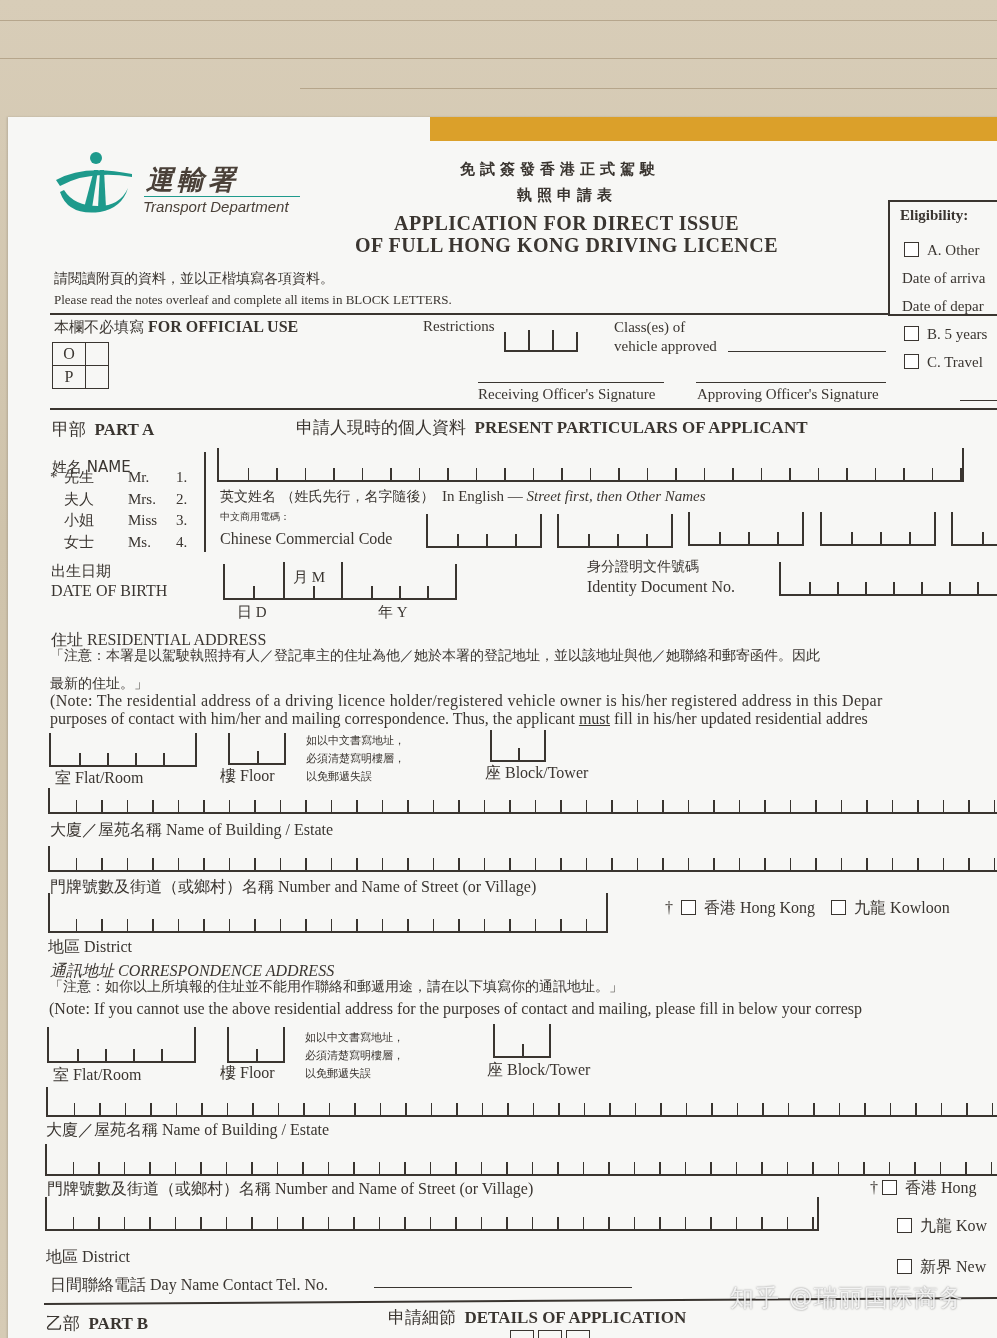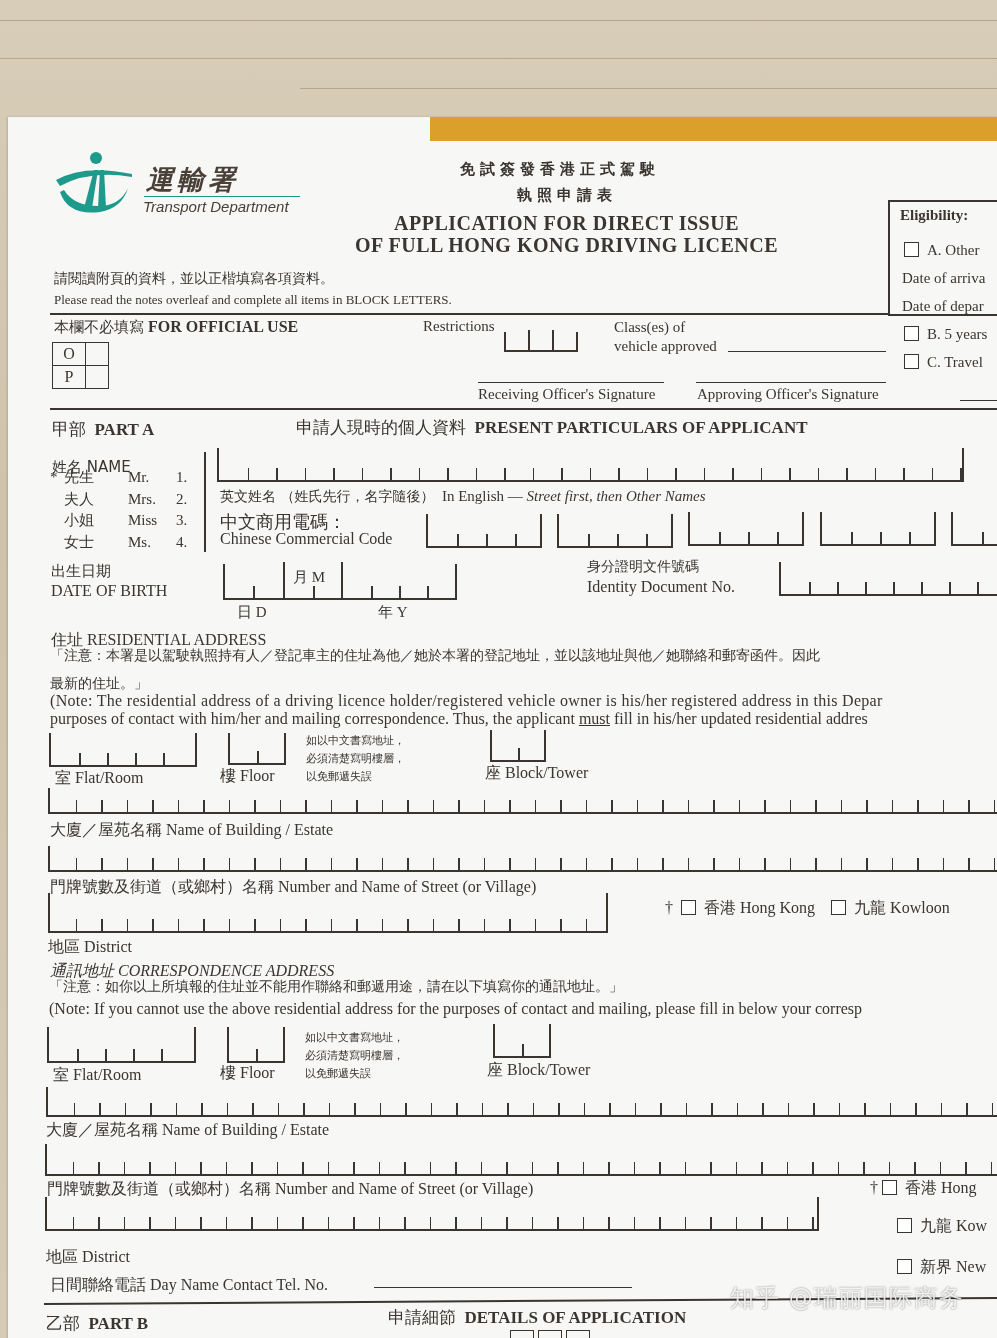--- a/index.html
+++ b/index.html
@@ -144,21 +144,21 @@
     <span class="tick" style="left: 541.5px;"></span>
     <span class="tick" style="left: 570px;"></span>
     <span class="tick" style="left: 598.5px;"></span>
     <span class="tick" style="left: 627px;"></span>
     <span class="tick" style="left: 655.5px;"></span>
     <span class="tick" style="left: 684px;"></span>
     <span class="tick" style="left: 712.5px;"></span>
     <span class="tick" style="left: 741px;"></span>
   </div>
 <div class="abs t15" style="left:220px;top:488px;"><span class="cn" style="font-size:14px;">英文姓名 （姓氏先行，名字隨後）</span>&nbsp;&nbsp;<span>In English —</span> <span class="ital">Street first, then Other Names</span></div>
-<div class="abs cn" style="left:220px;top:510px;font-size:18px;">中文商用電碼：</div>
+<div class="abs cn" style="left:220px;top:510px;font-size:10px;">中文商用電碼：</div>
 <div class="abs t16" style="left:220px;top:530px;">Chinese Commercial Code</div>
 <div class="comb ccc" style="left:426px;top:514px;width:116px;height:34px;">
     <span class="tick" style="left: 29px;"></span>
     <span class="tick" style="left: 58px;"></span>
     <span class="tick" style="left: 87px;"></span>
   </div>
 <div class="comb ccc" style="left:557px;top:514px;width:116px;height:34px;">
     <span class="tick" style="left: 29px;"></span>
     <span class="tick" style="left: 58px;"></span>
     <span class="tick" style="left: 87px;"></span>

